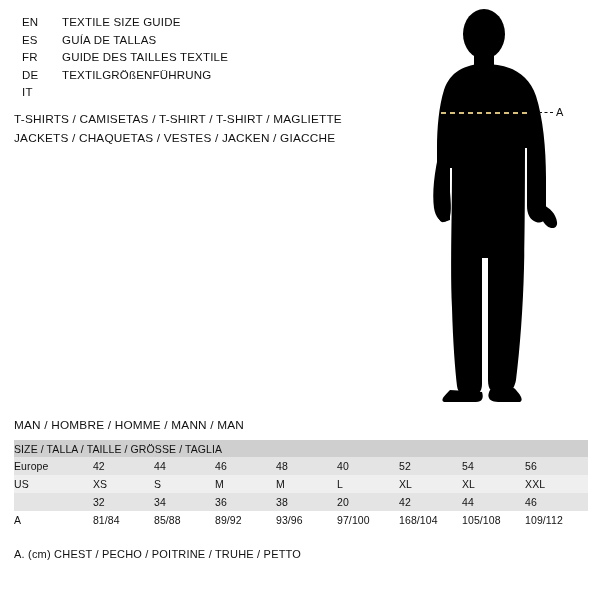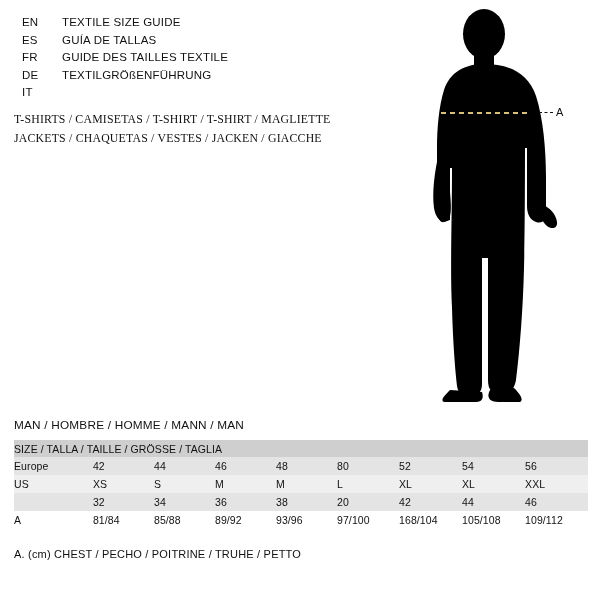--- a/index.html
+++ b/index.html
@@ -39,21 +39,20 @@
     position: absolute;
     left: 14px; top: 110px;
     width: 400px;
   }
   .cat-line {
     font-size: 11.8px;
     line-height: 19px;
     letter-spacing: 0.2px;
     white-space: nowrap;
     font-weight: 400;
-    font-family: Liberation Serif, serif;
   }
 
   
   .figure-wrap {
     position: absolute;
     left: 410px; top: 8px;
     width: 185px; height: 400px;
   }
   .figure-wrap svg { display: block; }
 
@@ -207,21 +206,21 @@
           <tr class="head-row">
         <td class="c-label" colspan="9">SIZE / TALLA / TAILLE / GRÖSSE / TAGLIA</td>
       </tr>
 
       <tr class="shade">
         <td class="c-label">Europe</td>
         <td class="c-val">42</td>
         <td class="c-val">44</td>
         <td class="c-val">46</td>
         <td class="c-val">48</td>
-        <td class="c-val">80</td>
+        <td class="c-val">40</td>
         <td class="c-val">52</td>
         <td class="c-val">54</td>
         <td class="c-val">56</td>
       </tr>
 
       <tr class="light">
         <td class="c-label">US</td>
         <td class="c-val">XS</td>
         <td class="c-val">S</td>
         <td class="c-val">M</td>

